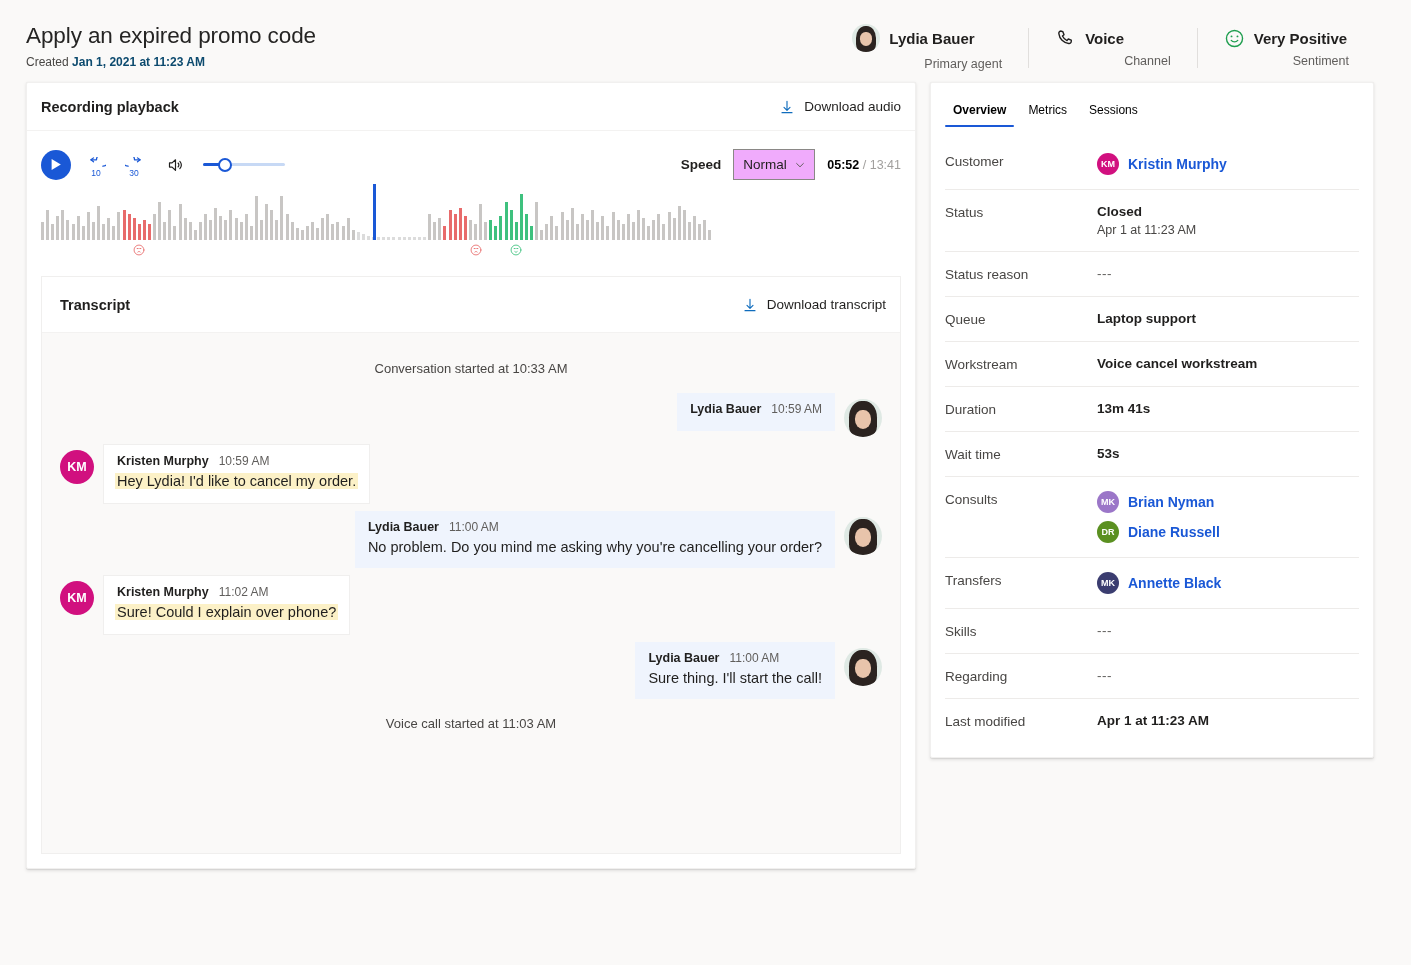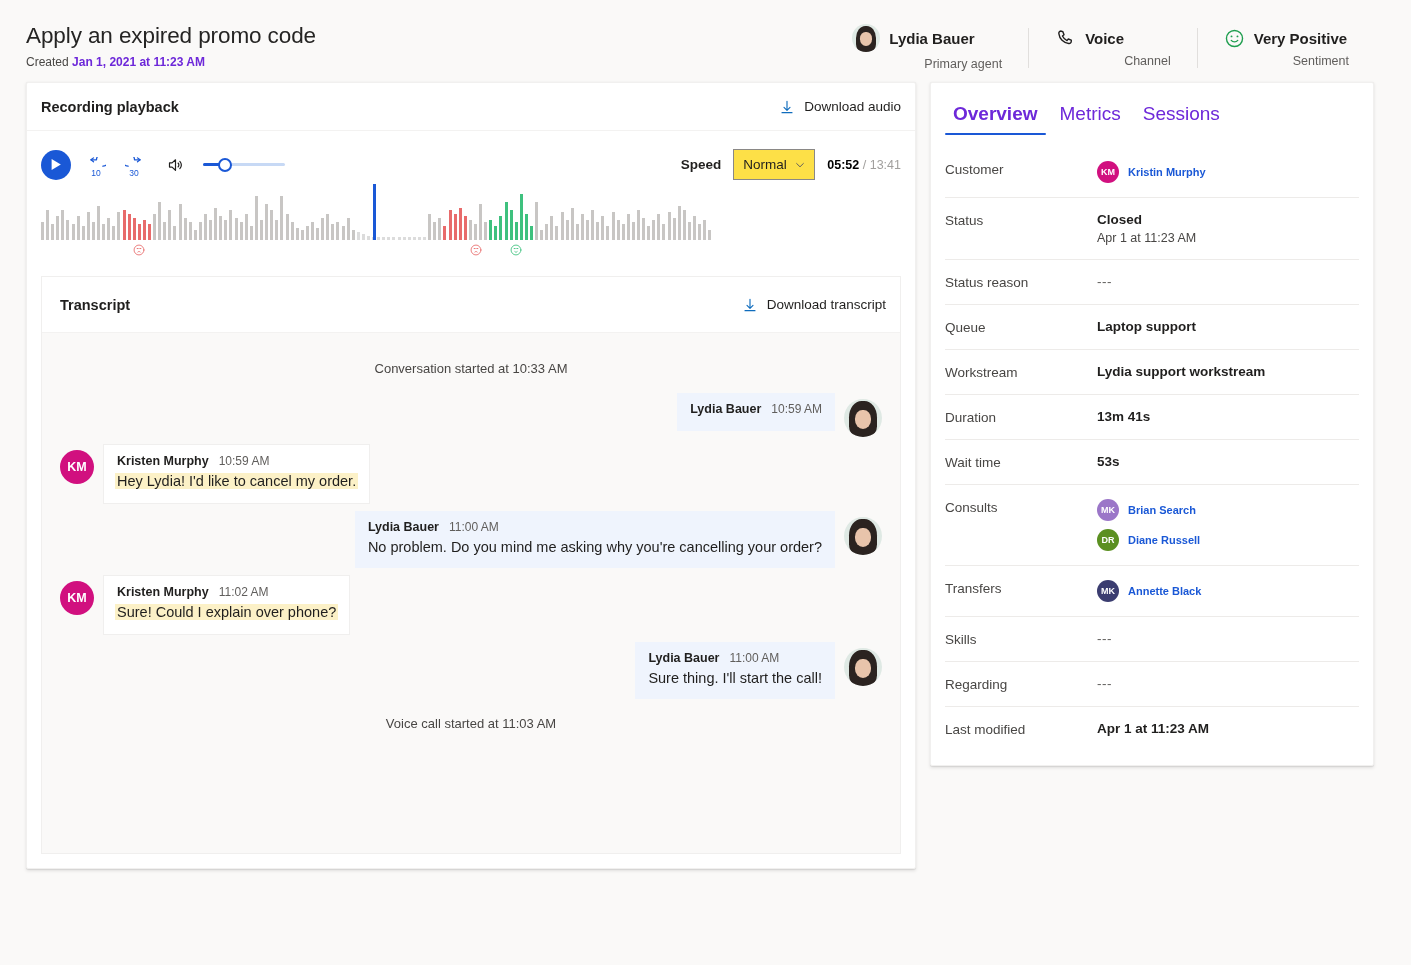--- a/index.html
+++ b/index.html
@@ -15,21 +15,21 @@
   .page-header {
     height: 82px;
     display: flex;
     align-items: flex-start;
     justify-content: space-between;
     padding: 20px 36px 0 26px;
   }
   .title-block { padding-top: 3px; }
   .page-title { font-size: 22.5px; font-weight: 400; color: #252423; letter-spacing: -0.1px; }
   .page-sub { font-size: 12px; color: #484644; margin-top: 6px; }
-  .page-sub b { font-weight: 600; color: #6d28d9; }
+  .page-sub b { font-weight: 600; color: #0c4a6e; }
 
   .header-meta { display: flex; align-items: center; gap: 0; padding-top: 4px; }
   .meta-item { display: flex; flex-direction: column; padding: 0 26px; }
   .meta-item:first-child { padding-left: 0; }
   .meta-item + .meta-item { border-left: 1px solid #e1dfdd; }
   .meta-top { display: flex; align-items: center; gap: 9px; }
   .meta-name { font-size: 15px; font-weight: 600; color: #201f1e; white-space: nowrap; }
   .meta-label { font-size: 12.5px; color: #605e5c; margin-top: 5px; margin-left: 36px; white-space: nowrap; padding-left: 36px; }
   .meta-item.ch .meta-label, .meta-item.sn .meta-label { margin-left: 33px; }
 
@@ -94,21 +94,21 @@
   .vol-track { position: absolute; left: 0; right: 0; height: 3px; background: #c7d9f5; border-radius: 2px; }
   .vol-fill { position: absolute; left: 0; width: 22px; height: 3px; background: #1a58d6; border-radius: 2px; }
   .vol-thumb {
     position: absolute; left: 15px; width: 14px; height: 14px; border-radius: 50%;
     background: #fff; border: 2.2px solid #1a58d6;
   }
 
   .pl-right { display: flex; align-items: center; gap: 12px; }
   .speed-lbl { font-size: 13.5px; font-weight: 600; color: #201f1e; }
   .speed-sel {
-    width: 82px; height: 31px; border: 1px solid #8a8886; background: #fde047;
+    width: 82px; height: 31px; border: 1px solid #8a8886; background: #f0abfc;
     display: flex; align-items: center; justify-content: space-between;
     padding: 0 8px 0 9px; font-size: 13.5px; color: #201f1e; cursor: pointer;
   }
   .time-disp { font-size: 12.5px; color: #a19f9d; white-space: nowrap; }
   .time-disp b { color: #000000; font-weight: 700; }
 
   
   .wave-wrap { padding: 6px 14px 0 14px; position: relative; }
   .wave { position: relative; height: 48px; display: flex; align-items: flex-end; gap: 0; }
   .wbar { width: 3px; margin-right: 2.1px; background: #c8c6c4; border-radius: 0; }
@@ -168,41 +168,41 @@
   
   .right-card {
     width: 444px; background: #fff;
     border: 1px solid #f1f0ef;
     box-shadow: 0 1.6px 3.6px rgba(0,0,0,.10), 0 0.3px 0.9px rgba(0,0,0,.07);
     border-radius: 2px;
     padding: 0 0 14px 0;
   }
   .tabs { display: flex; gap: 6px; padding: 12px 14px 0 14px; }
   .tab {
-    font-size: 19px; color: #6d28d9; padding: 8px 8px 10px 8px;
+    font-size: 12px; color: #000000; padding: 8px 8px 10px 8px;
     cursor: pointer; position: relative;
   }
   .tab.active { font-weight: 700; }
   .tab.active::after {
     content: ""; position: absolute; left: 0; right: 0; bottom: 0; height: 2.5px;
     background: #1a58d6; border-radius: 2px;
   }
   .det-list { padding: 12px 14px 0 14px; }
   .det-row {
     display: flex; align-items: flex-start;
     padding: 14px 0 14px 0; border-bottom: 1px solid #edebe9;
   }
   .det-row:last-child { border-bottom: none; }
   .det-k { width: 152px; font-size: 13.5px; color: #484644; flex: none; padding-top: 1px; }
   .det-v { font-size: 13.5px; color: #201f1e; font-weight: 700; }
   .det-v.plain { font-weight: 400; color: #605e5c; letter-spacing: 0.5px; }
   .det-sub { font-size: 12.5px; color: #484644; font-weight: 400; margin-top: 4px; }
   .person { display: flex; align-items: center; gap: 9px; margin-bottom: 8px; }
   .person:last-child { margin-bottom: 0; }
-  .person a { font-size: 11px; color: #1a58d6; font-weight: 700; text-decoration: none; cursor: pointer; }
+  .person a { font-size: 14px; color: #1a58d6; font-weight: 700; text-decoration: none; cursor: pointer; }
   .pav {
     width: 22px; height: 22px; border-radius: 50%; flex: none;
     color: #fff; font-size: 9px; font-weight: 700;
     display: flex; align-items: center; justify-content: center;
   }
 </style>
 </head>
 <body>
 
 <div class="page-header">
@@ -560,36 +560,36 @@
         <div class="det-row">
           <div class="det-k">Status reason</div>
           <div class="det-v plain">---</div>
         </div>
         <div class="det-row">
           <div class="det-k">Queue</div>
           <div class="det-v">Laptop support</div>
         </div>
         <div class="det-row">
           <div class="det-k">Workstream</div>
-          <div class="det-v">Lydia support workstream</div>
+          <div class="det-v">Voice cancel workstream</div>
         </div>
         <div class="det-row">
           <div class="det-k">Duration</div>
           <div class="det-v">13m 41s</div>
         </div>
         <div class="det-row">
           <div class="det-k">Wait time</div>
           <div class="det-v">53s</div>
         </div>
         <div class="det-row">
           <div class="det-k">Consults</div>
           <div>
             <div class="person">
               <div class="pav" style="background:#9b76c8">MK</div>
-              <a>Brian Search</a>
+              <a>Brian Nyman</a>
             </div>
             <div class="person">
               <div class="pav" style="background:#5b9021">DR</div>
               <a>Diane Russell</a>
             </div>
           </div>
         </div>
         <div class="det-row">
           <div class="det-k">Transfers</div>
           <div>

